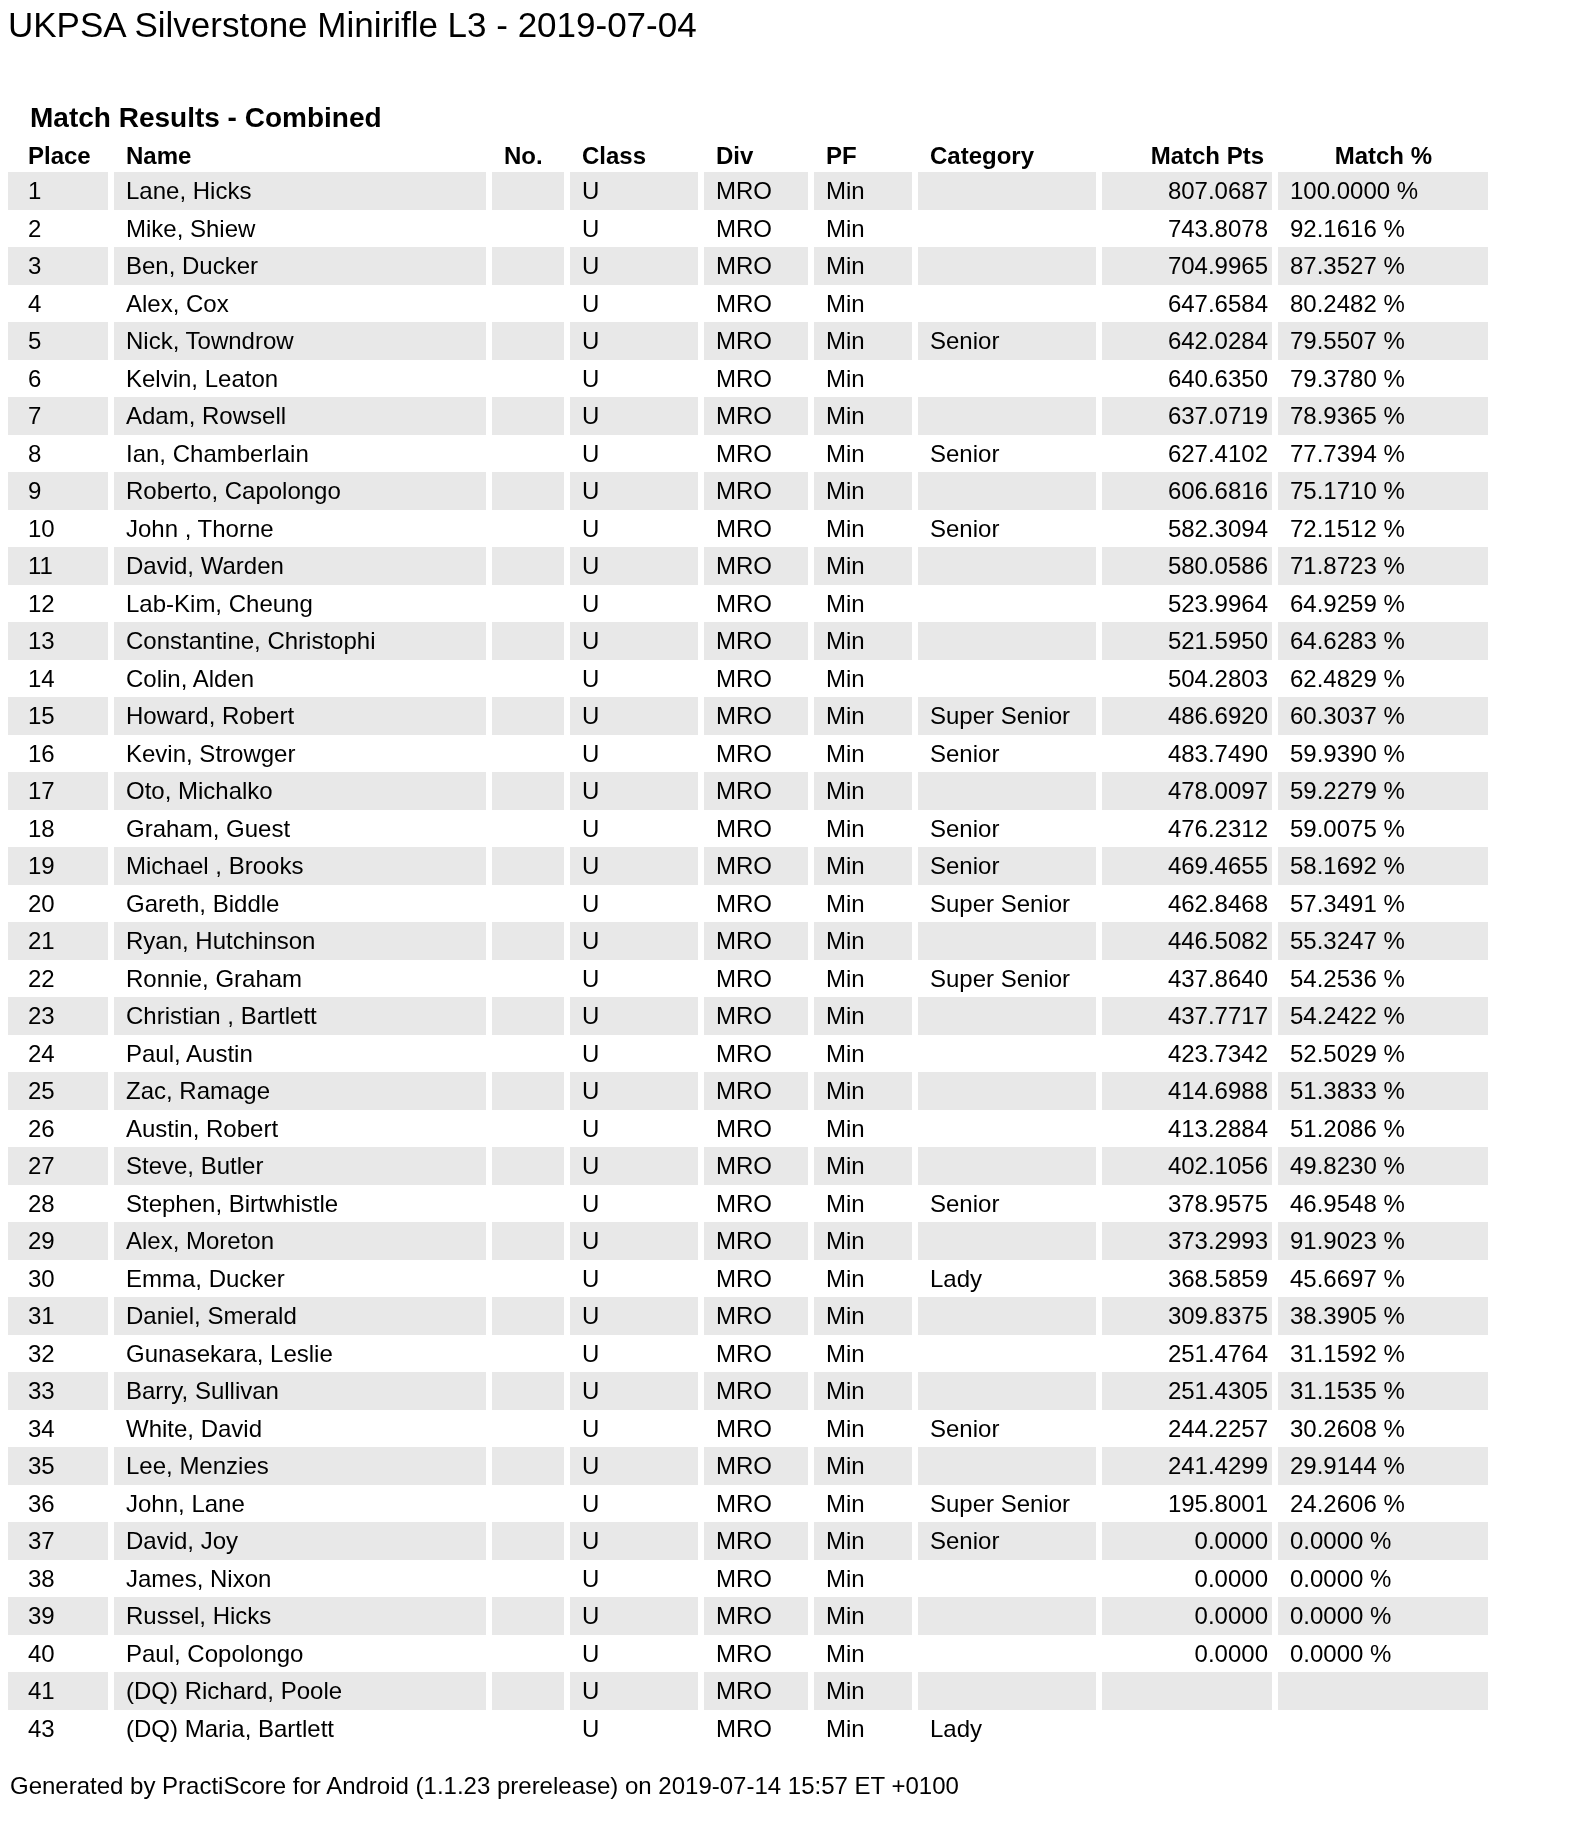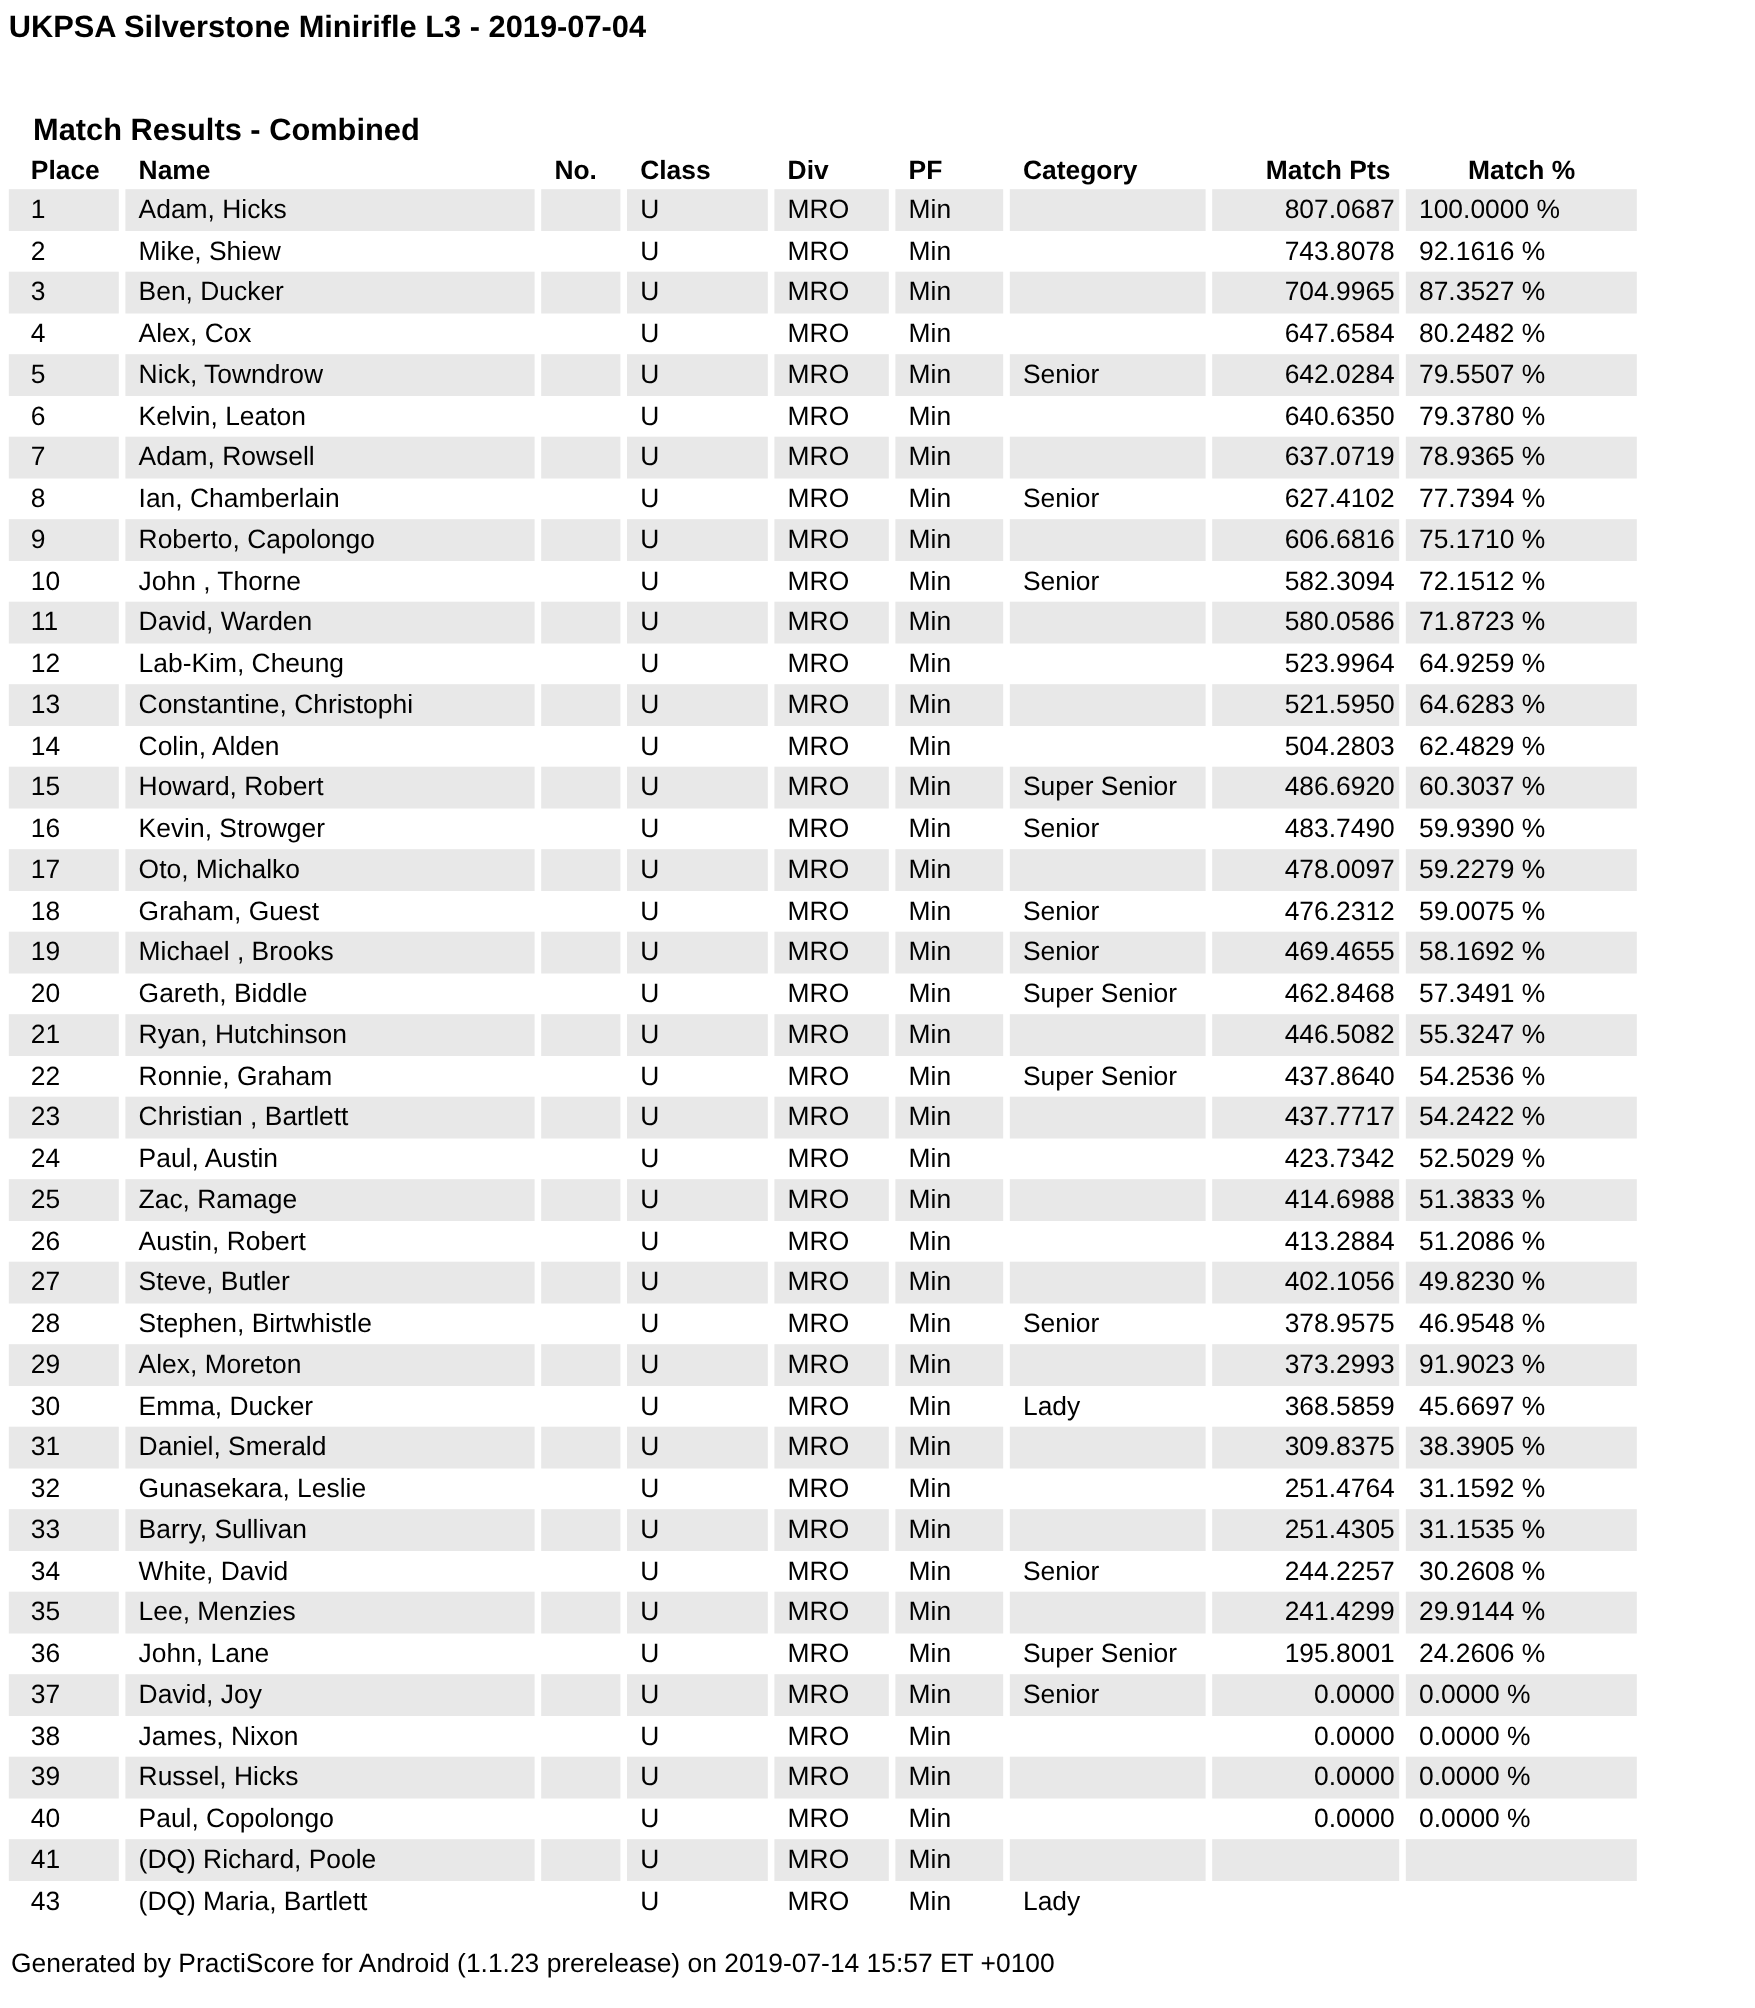--- a/index.html
+++ b/index.html
@@ -10,23 +10,23 @@
     color: #000000;
   }
   .page {
     position: relative;
     width: 1595px;
     height: 1825px;
     overflow: hidden;
     background: #ffffff;
   }
   .page-title {
-    font-size: 28px;
+    font-size: 35px;
     line-height: 34px;
-    font-weight: 700;
+    font-weight: 400;
     margin: 0;
     padding: 8px 0 0 8px;
     white-space: nowrap;
   }
   .section-title {
     font-size: 28px;
     line-height: 28px;
     font-weight: 700;
     margin: 62px 0 0 30px;
     white-space: nowrap;
@@ -110,21 +110,21 @@
           <th>Div</th>
           <th>PF</th>
           <th>Category</th>
           <th>Match Pts</th>
           <th>Match %</th>
         </tr>
     </thead>
     <tbody>
         <tr>
           <td>1</td>
-          <td>Adam, Hicks</td>
+          <td>Lane, Hicks</td>
           <td></td>
           <td>U</td>
           <td>MRO</td>
           <td>Min</td>
           <td></td>
           <td>807.0687</td>
           <td>100.0000 %</td>
         </tr>
         <tr>
           <td>2</td>

